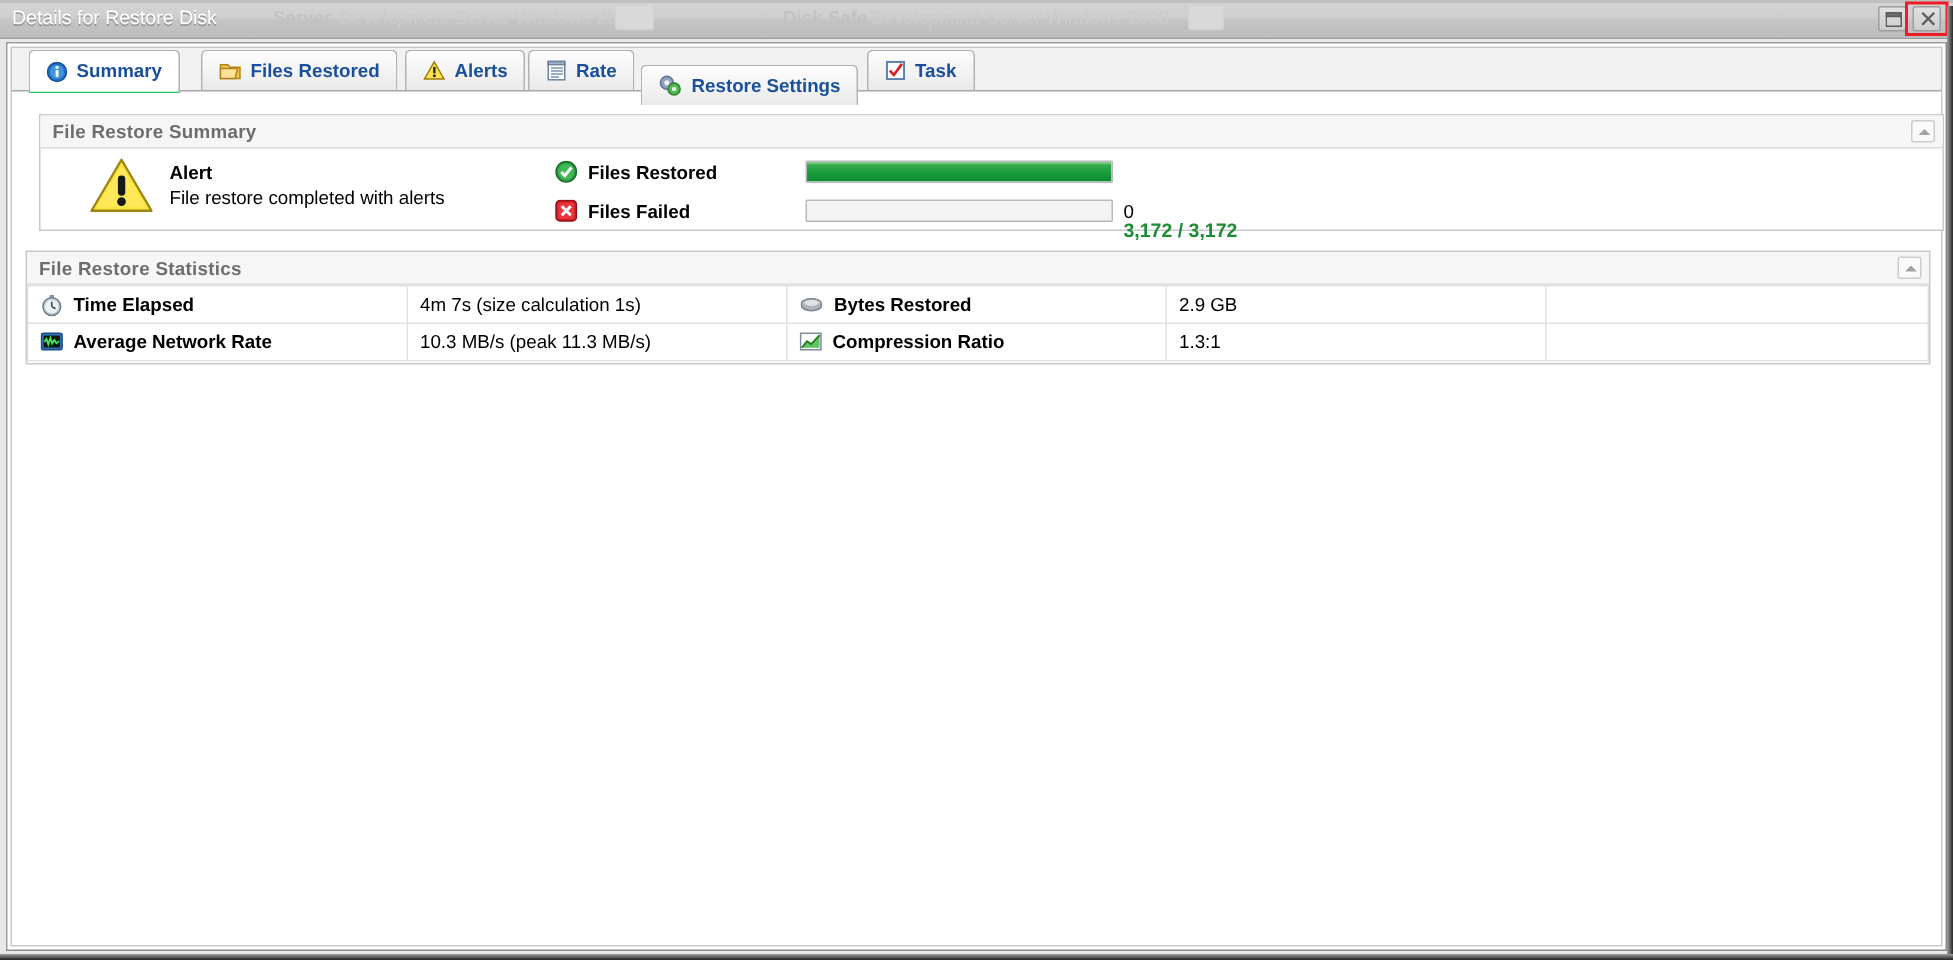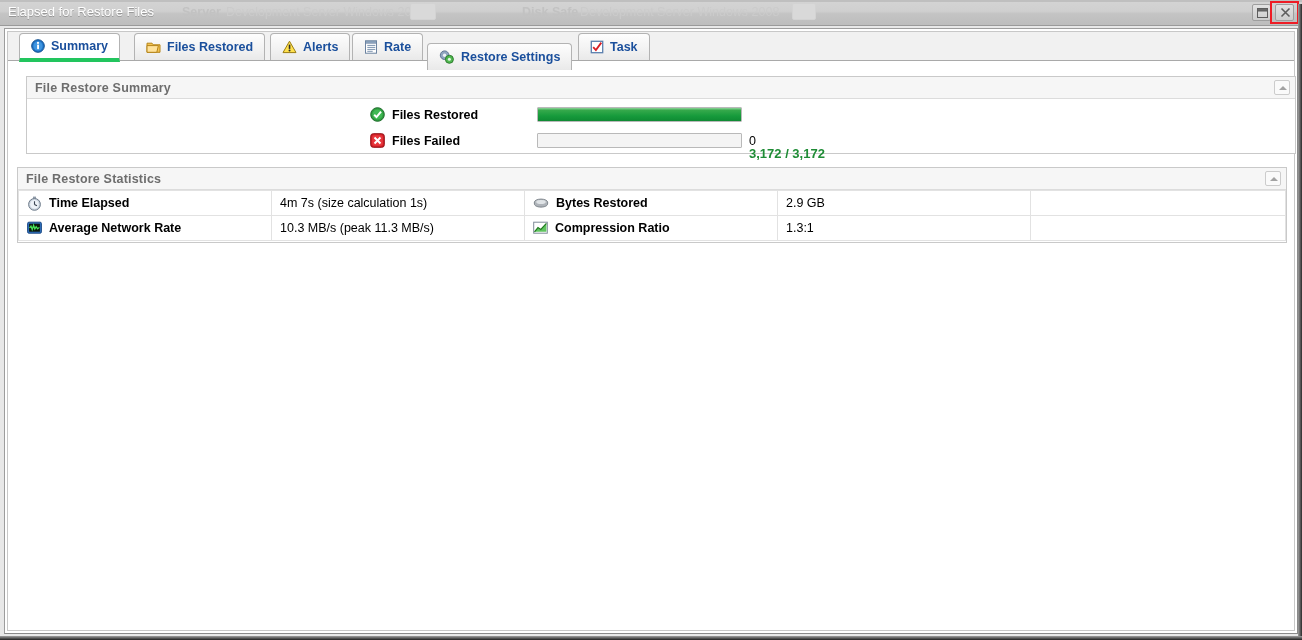--- a/index.html
+++ b/index.html
@@ -126,21 +126,21 @@
     font-size: 12.5px;
     font-weight: bold;
     color: #1a4f9c;
     white-space: nowrap;
     cursor: pointer;
   }
   .tab.active {
     background: #ffffff;
     height: 29px;
     top: 1px;
-    border-bottom: 4px solid #22c55e;
+    border-bottom: 1px solid #22c55e;
     z-index: 5;
   }
   .tab-label { line-height: 1; }
 
   
   .panel {
     position: absolute;
     background: #ffffff;
     border: 1px solid #c9c9c9;
   }
@@ -241,21 +241,21 @@
   .ico svg { display: block; }
 </style>
 </head>
 <body>
 
 <div id="window">
 
   <div id="titlebar">
     <div id="titlebar-top-edge"></div>
 
-    <div class="title-text">Elapsed for Restore Files</div>
+    <div class="title-text">Details for Restore Disk</div>
 
     <div class="ghost-text ghost-strong" style="left:182px;">Server</div>
     <div class="ghost-text" style="left:226px;">Development Server Windows 2008</div>
     <div class="ghost-box" style="left:410px; width:26px;"></div>
 
     <div class="ghost-text ghost-strong" style="left:522px;">Disk Safe</div>
     <div class="ghost-text" style="left:580px;">Development Server Windows 2008</div>
     <div class="ghost-box" style="left:792px; width:24px;"></div>
 
     <div class="win-btn" id="btn-restore">
@@ -358,20 +358,34 @@
 
         <div class="panel-header">
           <span class="ptitle">File Restore Summary</span>
           <div class="collapse-btn">
             <i></i>
           </div>
         </div>
 
         <div id="summary-body">
 
+          <div id="alert-block">
+            <span class="ico">
+              <svg width="44" height="40" viewBox="0 0 44 40">
+                <path d="M22 2.5 L42 36.5 H2 Z" fill="#fbe43f" stroke="#9c8415" stroke-width="1.6" stroke-linejoin="round"></path>
+                <path d="M22 6.5 L38.3 34.2 H5.7 Z" fill="#ffe959"></path>
+                <rect x="19.6" y="13" width="4.9" height="13.5" rx="2.3" fill="#1a1a1a"></rect>
+                <circle cx="22" cy="30.4" r="2.9" fill="#1a1a1a"></circle>
+              </svg>
+            </span>
+            <div class="alert-texts">
+              <div class="alert-title">Alert</div>
+              <div class="alert-sub">File restore completed with alerts</div>
+            </div>
+          </div>
 
           <div class="stat-row" style="left:343px; top:8px;">
             <span class="ico">
               <svg width="15" height="15" viewBox="0 0 15 15">
                 <circle cx="7.5" cy="7.5" r="6.8" fill="#2f9e3f" stroke="#1d6b2a"></circle>
                 <circle cx="7.5" cy="7.5" r="5.1" fill="#41b954"></circle>
                 <path d="M4.2 7.7 L6.5 10.1 L11 4.6" fill="none" stroke="#ffffff" stroke-width="2"></path>
               </svg>
             </span>
             <span class="stat-label">Files Restored</span>

